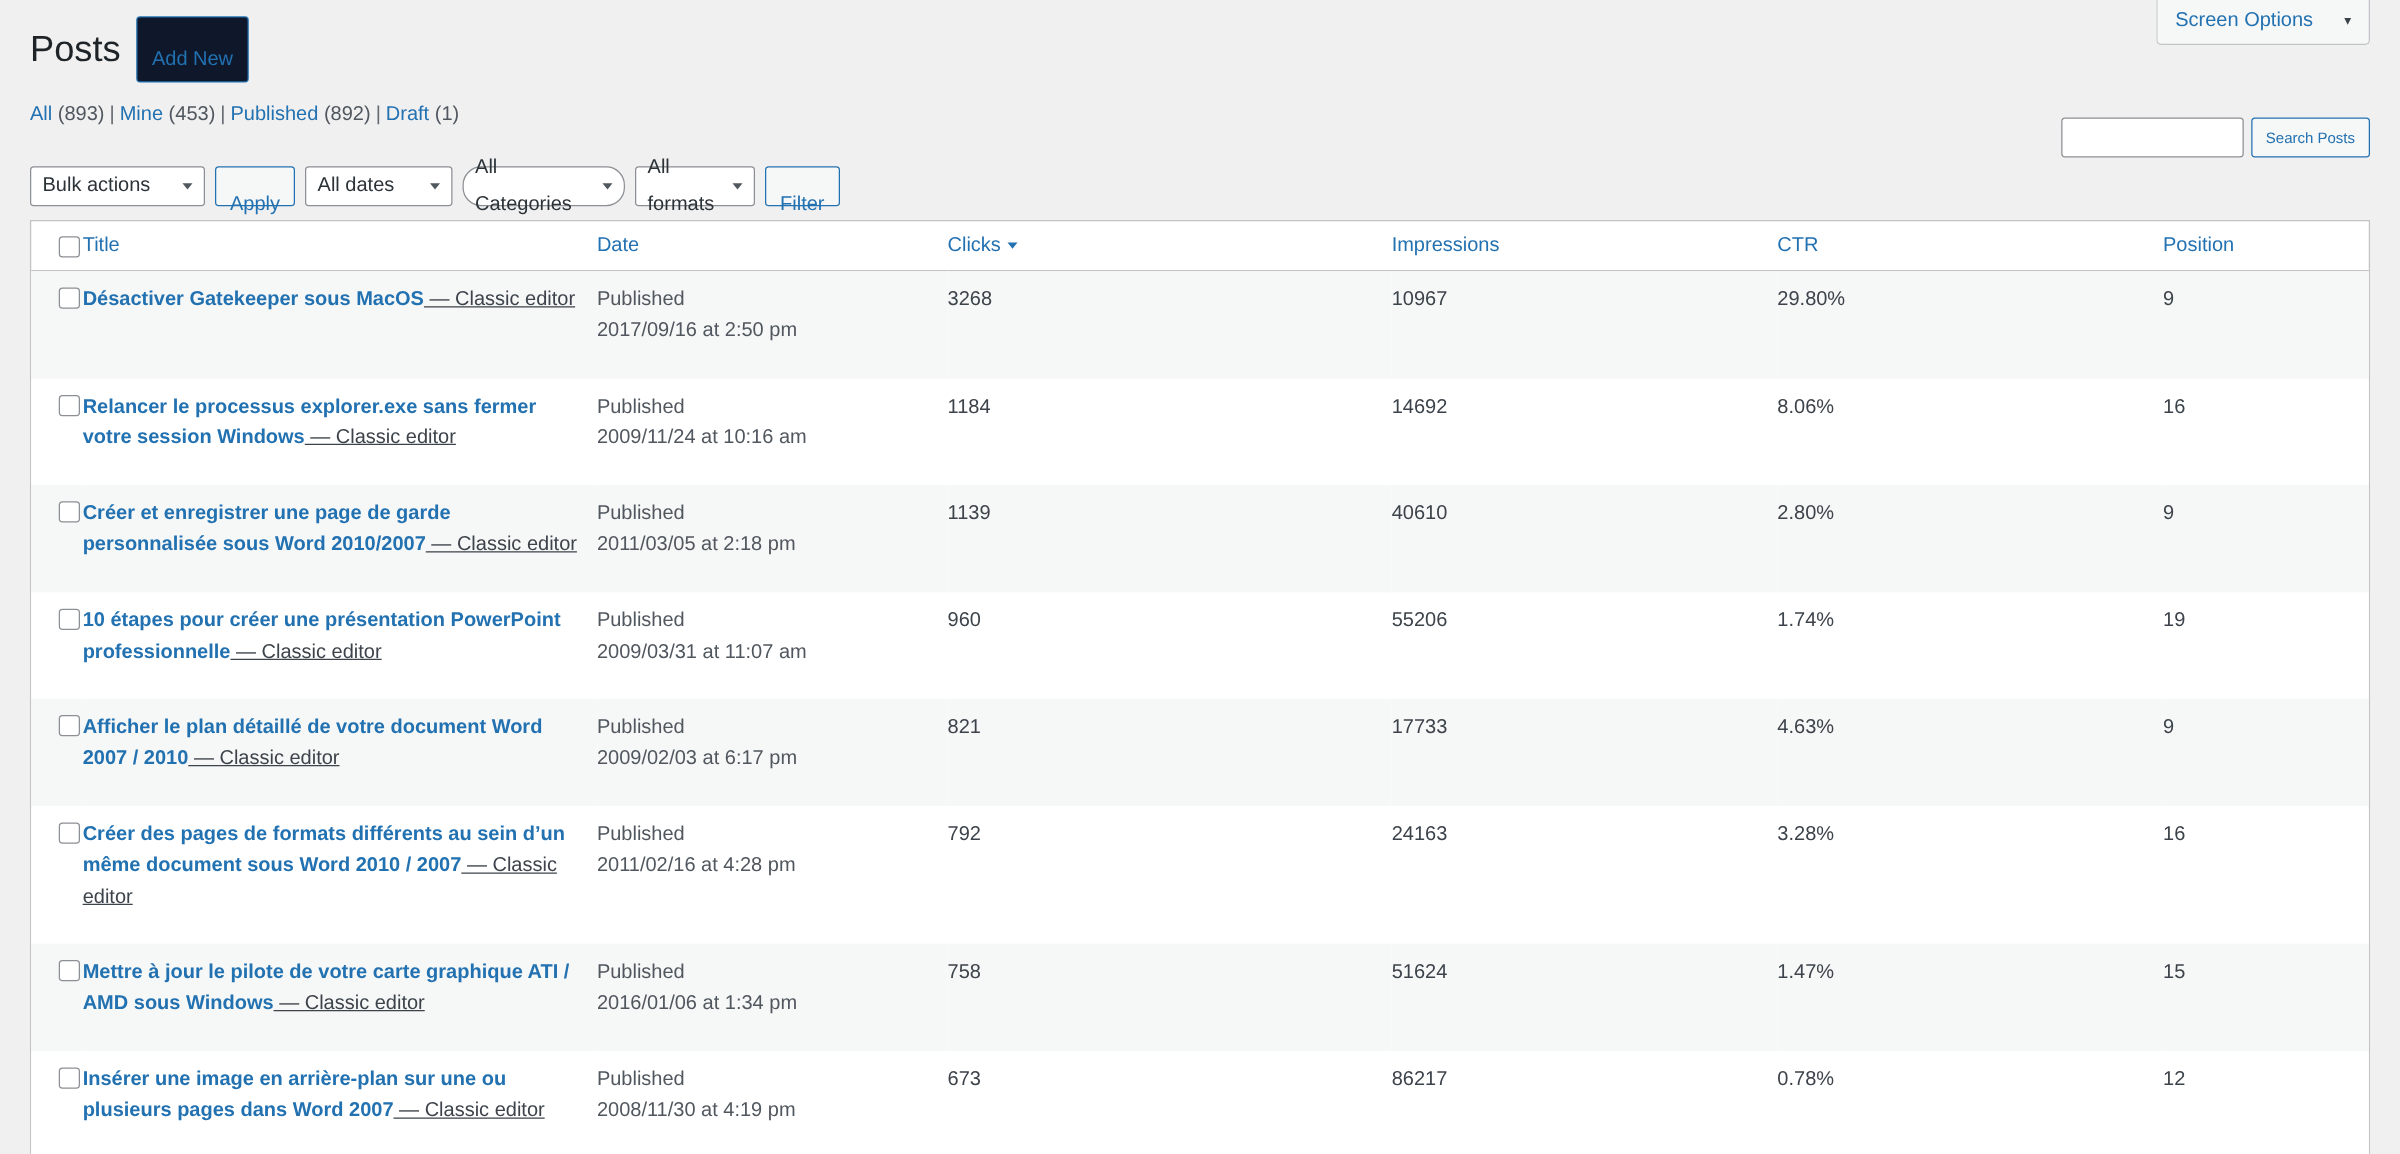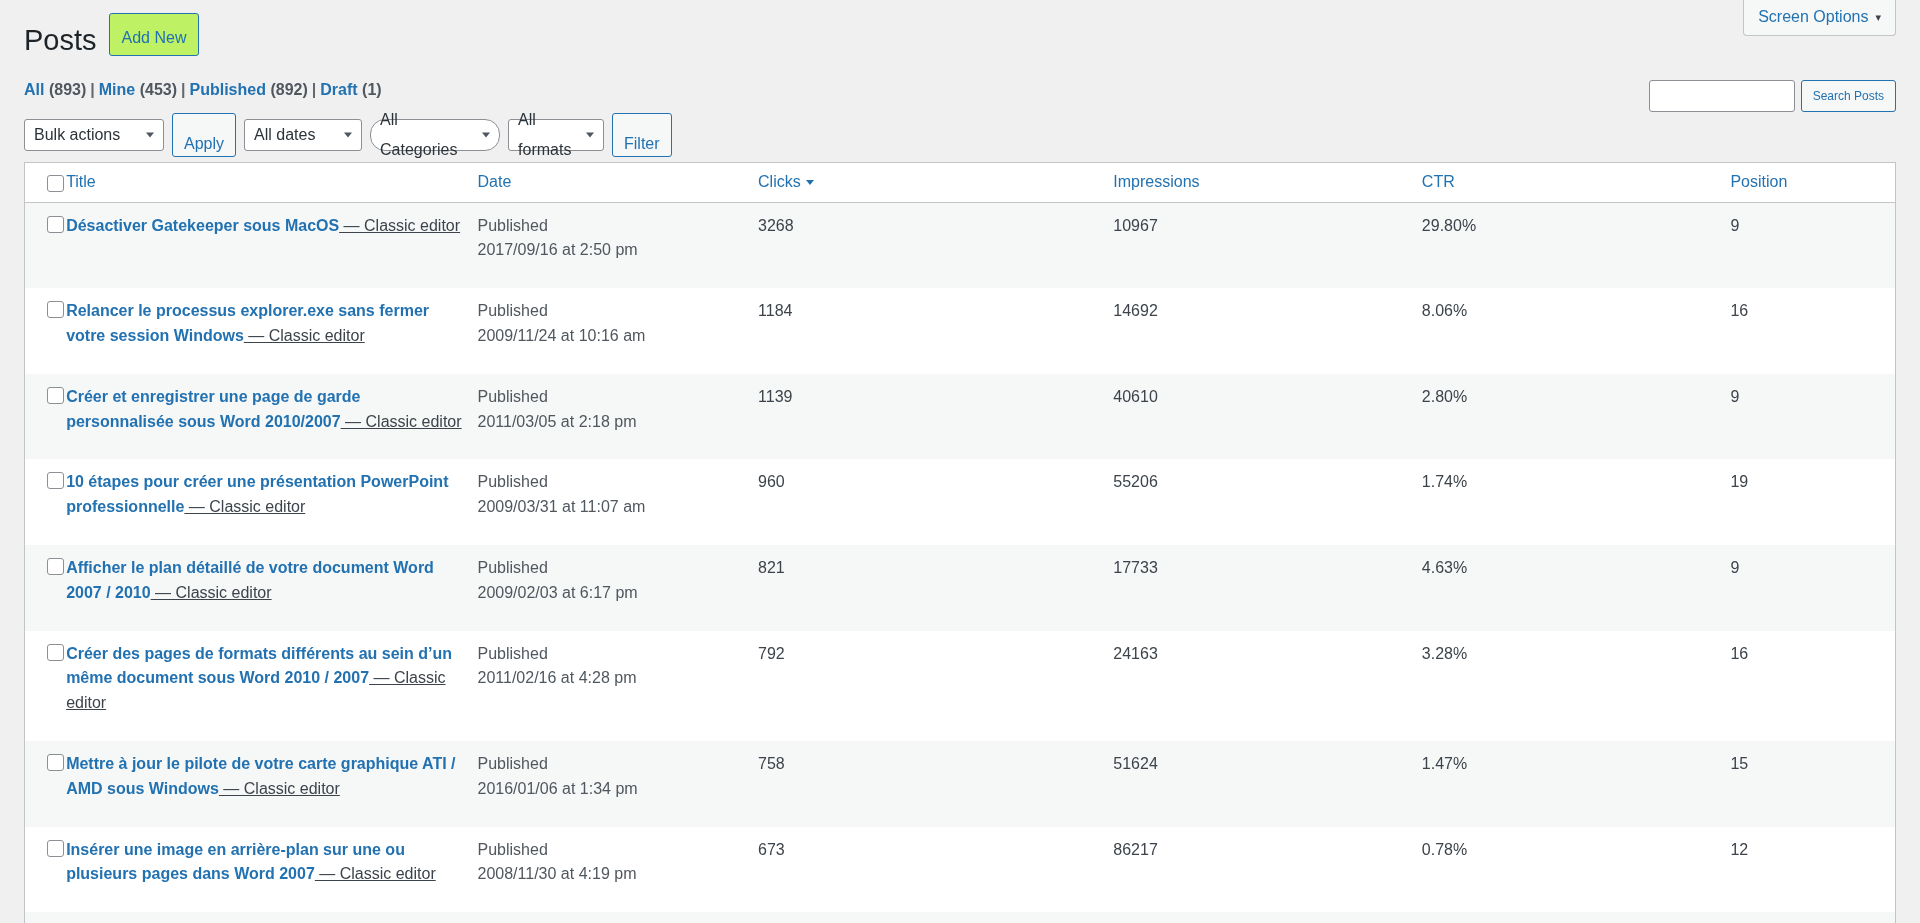--- a/index.html
+++ b/index.html
@@ -12,21 +12,21 @@
     color: #3c434a;
     overflow: hidden;
   }
   .wrap { padding: 8px 24px 0 24px; position: relative; }
 
   
   .screen-meta-links {
     position: absolute; top: 0px; right: 24px;
   }
   .screen-options-btn {
-    display: inline-flex; align-items: center; gap: 7px;
+    display: inline-flex; align-items: center; gap: 25px;
     background: #f6f7f7;
     border: 1px solid #c3c4c7;
     border-top: none;
     border-radius: 0 0 4px 4px;
     padding: 6px 14px 7px 14px;
     font-size: 16px;
     color: #2271b1;
     cursor: pointer;
     line-height: 1.4;
   }
@@ -39,40 +39,39 @@
   }
   h1.page-title {
     font-size: 29px;
     font-weight: 400;
     color: #1d2327;
     margin: 0;
     padding: 9px 0 4px 0;
     line-height: 1.3;
   }
   .page-title-action {
-    background: #bef264;
+    background: #0f172a;
     border: 1px solid #2271b1;
     border-radius: 3px;
     color: #2271b1;
     font-size: 16px;
-    padding: 12px 12px 5px 12px;
+    padding: 22px 12px 5px 12px;
     cursor: pointer;
     line-height: 1.5;
     text-decoration: none;
   }
 
   
   ul.subsubsub {
     list-style: none;
-    margin: 10px 0 8px 0;
+    margin: 10px 0 20px 0;
     padding: 0;
     font-size: 16px;
     color: #50575e;
     line-height: 2;
-    font-weight: bold;
   }
   ul.subsubsub li { display: inline; }
   ul.subsubsub a { color: #2271b1; text-decoration: none; }
   ul.subsubsub .count { color: #50575e; }
   ul.subsubsub .sep { color: #646970; padding: 0 4px; }
 
   
   .tablenav {
     display: flex; align-items: center;
     height: 42px;
@@ -107,21 +106,21 @@
   .sel-dates { width: 118px; }
   .sel-cats { width: 130px; border-radius: 15px; }
   .sel-formats { width: 96px; padding-right: 24px; }
   .btn-secondary {
     background: #f6f7f7;
     border: 1px solid #2271b1;
     border-radius: 3px;
     color: #2271b1;
     font-size: 16px;
     font-family: inherit;
-    height: 44px;
+    height: 32px;
     padding: 15px 11px;
     cursor: pointer;
     line-height: 30px;
   }
 
   
   .search-box {
     position: absolute; right: 0; top: -34px;
     display: flex; align-items: center; gap: 6px;
   }

